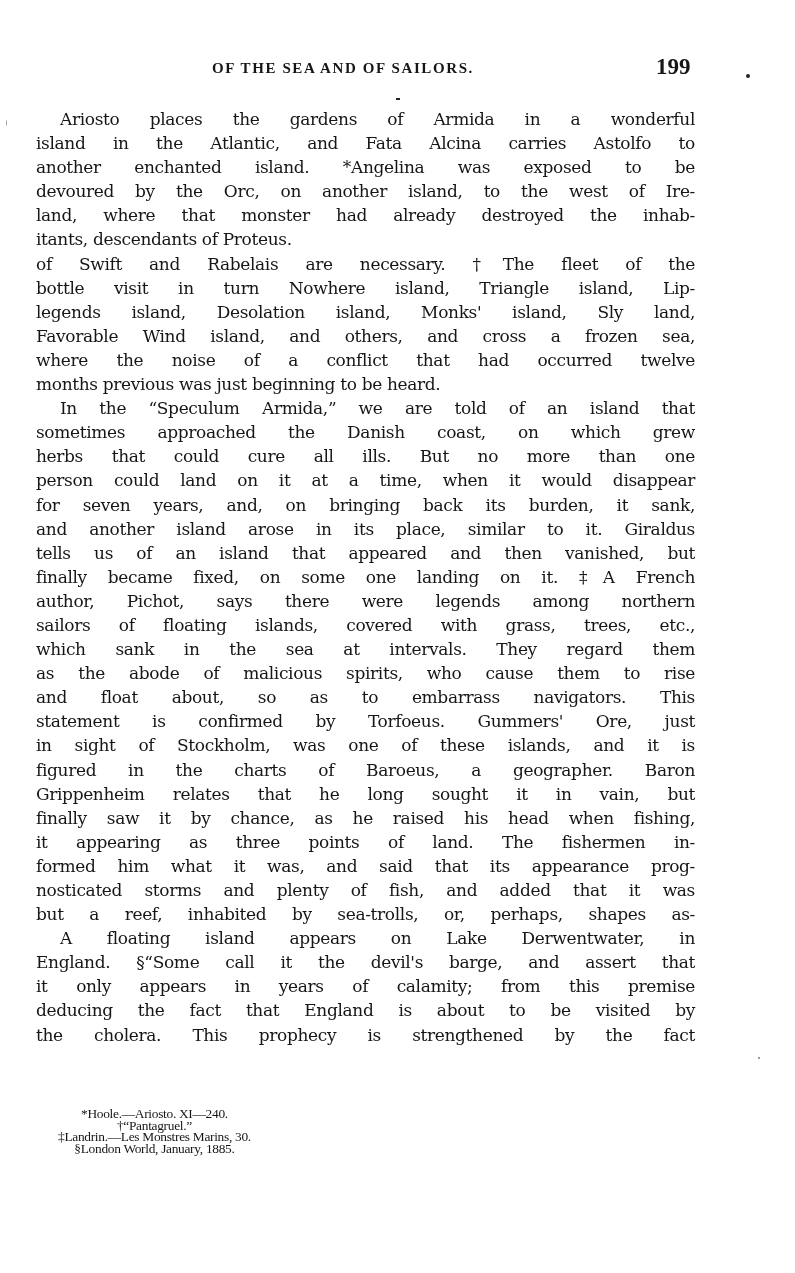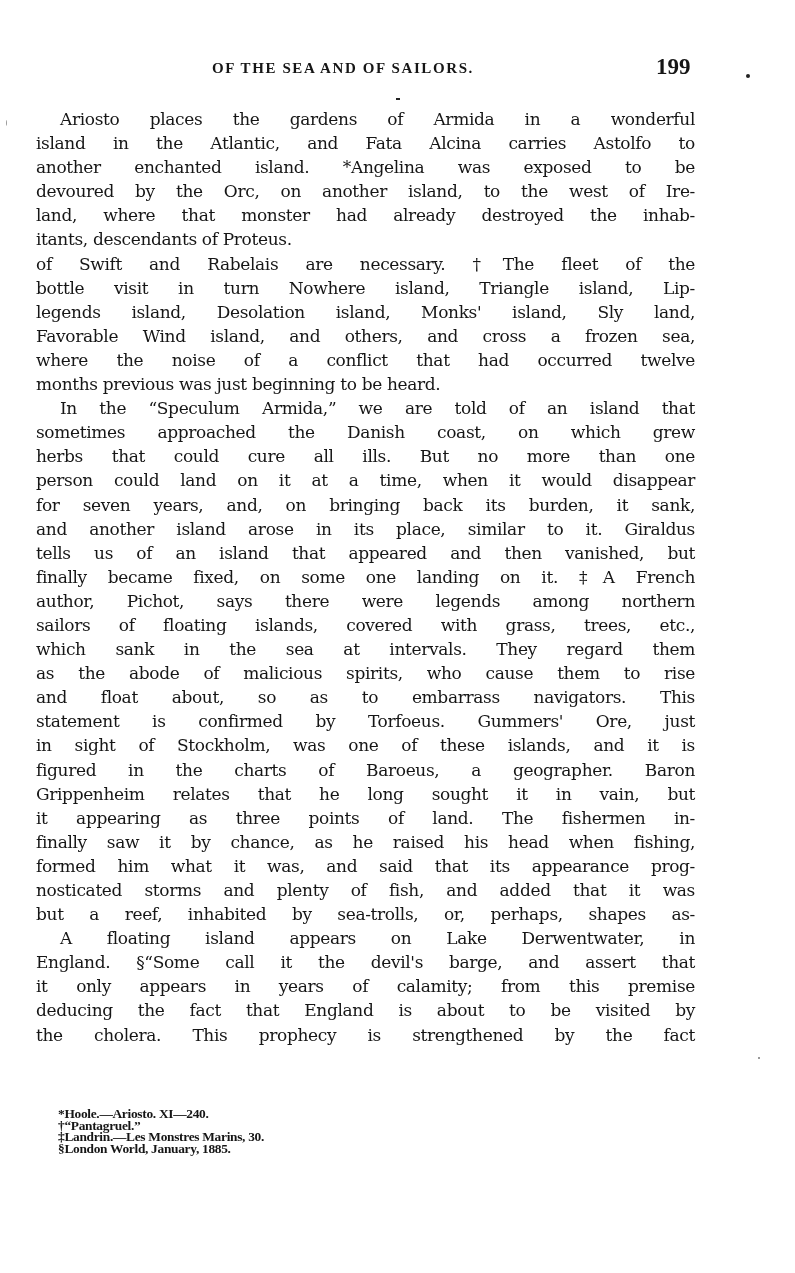--- a/index.html
+++ b/index.html
@@ -5,21 +5,21 @@
   html, body { margin: 0; padding: 0; background: #ffffff; }
   body { width: 795px; height: 1273px; position: relative; overflow: hidden; color: #161616; }
   .header { position: absolute; top: 54px; left: 0; width: 795px; height: 30px; }
   .running-title { position: absolute; left: 204px; top: 6px; font-family: "Liberation Serif", serif; font-weight: bold; font-size: 15px; letter-spacing: 1.6px; margin-left: 8px; }
   .page-number { position: absolute; left: 656px; top: 0px; font-family: "Liberation Serif", serif; font-weight: bold; font-size: 23px; }
   .speck { position: absolute; background: #222; border-radius: 50%; }
   .body-text { position: absolute; left: 36px; top: 107px; width: 659px; font-family: "DejaVu Serif", serif; font-size: 17px; }
   .line { height: 24.1px; line-height: 24.1px; white-space: nowrap; text-align: justify; text-align-last: justify; letter-spacing: -0.35px; word-spacing: 0px; }
   .line.last { text-align-last: left; }
   .line.indent { padding-left: 24px; }
-  .footnotes { position: absolute; left: 58px; top: 1108px; font-family: "Liberation Serif", serif; font-weight: bold; font-size: 13.4px; line-height: 11.5px; letter-spacing: -0.3px; }
+  .footnotes { position: absolute; left: 58px; top: 1108px; font-family: "Liberation Serif", serif; font-weight: normal; font-size: 13.4px; line-height: 11.5px; letter-spacing: -0.3px; text-align: center; }
   .fn { white-space: nowrap; }
 </style>
 </head>
 <body>
 
 <div class="header">
   <span class="running-title">OF THE SEA AND OF SAILORS.</span>
   <span class="page-number">199</span>
 </div>
 
@@ -56,22 +56,22 @@
       <div class="line">finally became fixed, on some one landing on it. ‡A French</div>
       <div class="line">author, Pichot, says there were legends among northern</div>
       <div class="line">sailors of floating islands, covered with grass, trees, etc.,</div>
       <div class="line">which sank in the sea at intervals. They regard them</div>
       <div class="line">as the abode of malicious spirits, who cause them to rise</div>
       <div class="line">and float about, so as to embarrass navigators. This</div>
       <div class="line">statement is confirmed by Torfoeus. Gummers' Ore, just</div>
       <div class="line">in sight of Stockholm, was one of these islands, and it is</div>
       <div class="line">figured in the charts of Baroeus, a geographer. Baron</div>
       <div class="line">Grippenheim relates that he long sought it in vain, but</div>
+      <div class="line">finally saw it by chance, as he raised his head when fishing,</div>
       <div class="line">it appearing as three points of land. The fishermen in-</div>
-      <div class="line">finally saw it by chance, as he raised his head when fishing,</div>
       <div class="line">formed him what it was, and said that its appearance prog-</div>
       <div class="line">nosticated storms and plenty of fish, and added that it was</div>
       <div class="line">but a reef, inhabited by sea-trolls, or, perhaps, shapes as-</div>
     </div>
     <div>
       <div class="line indent">A floating island appears on Lake Derwentwater, in</div>
       <div class="line">England. §“Some call it the devil's barge, and assert that</div>
       <div class="line">it only appears in years of calamity; from this premise</div>
       <div class="line">deducing the fact that England is about to be visited by</div>
       <div class="line">the cholera. This prophecy is strengthened by the fact</div>

